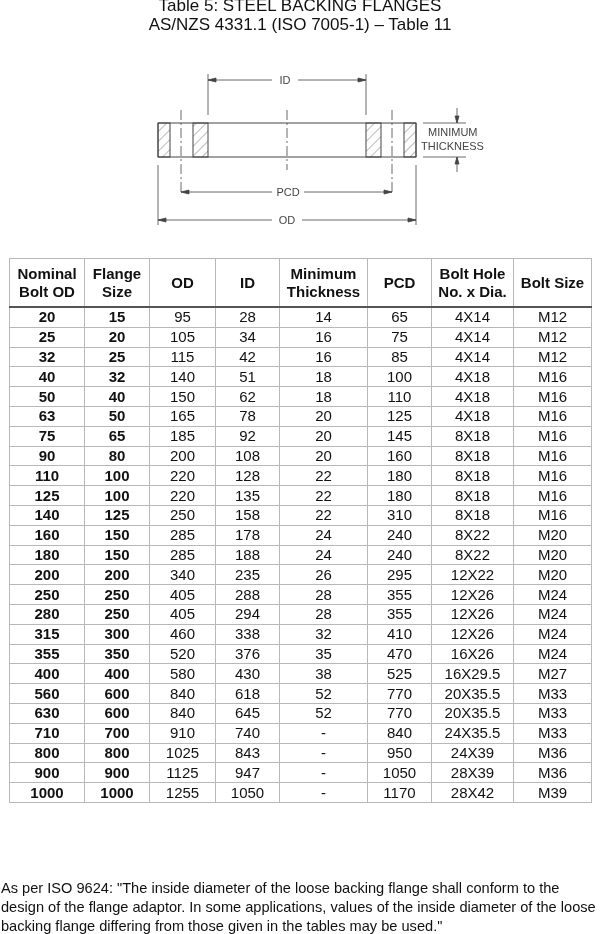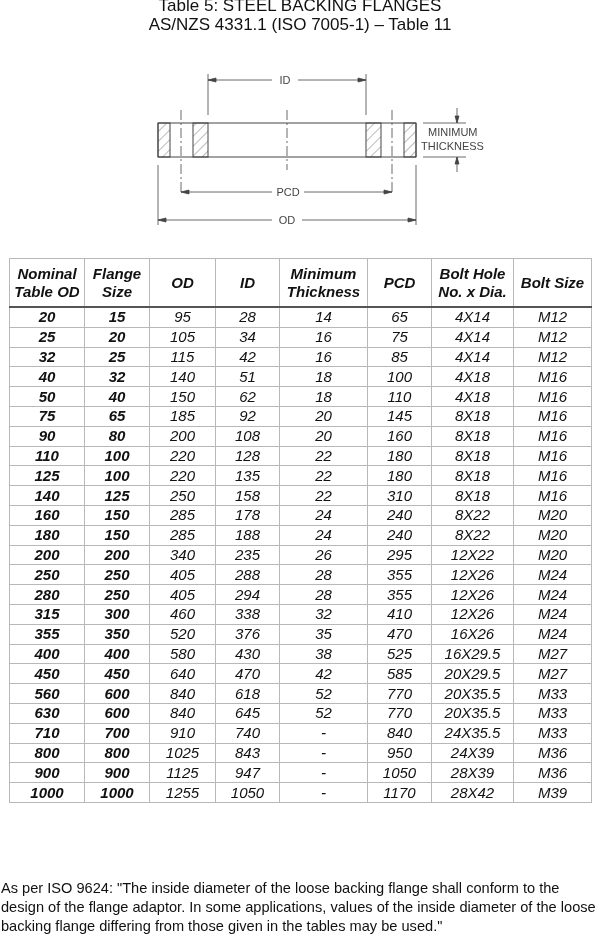--- a/index.html
+++ b/index.html
@@ -4,21 +4,21 @@
 <style>
   html, body { margin: 0; padding: 0; background: #ffffff; }
   body { width: 600px; height: 934px; position: relative; overflow: hidden;
          font-family: "Liberation Sans", sans-serif; color: #111; }
   .title { position: absolute; left: 0; width: 600px; text-align: center;
            font-size: 17px; line-height: 19px; color: #111; }
   .title .line { display: block; }
   #diagram { position: absolute; left: 140px; top: 60px; width: 360px; height: 180px; }
   #diagram text { font-family: "Liberation Sans", sans-serif; font-size: 11px; fill: #444; }
   table.spec { position: absolute; left: 9px; top: 258px; border-collapse: collapse;
-               width: 582px; table-layout: fixed; font-style: italic; }
+               width: 582px; table-layout: fixed; }
   table.spec th, table.spec td { border: 1px solid #b8b8b8; text-align: center;
                padding: 0; font-size: 15px; color: #111; }
   table.spec th { font-weight: bold; height: 47px; line-height: 18px; font-size: 15px; }
   table.spec thead tr th { border-bottom: 2px solid #555; }
   table.spec td { height: 18.8px; line-height: 18px; }
   table.spec td.b { font-weight: bold; }
   .note { position: absolute; left: 1px; top: 879px; width: 598px; font-size: 14.6px;
           line-height: 19px; color: #111; }
 </style>
 </head>
@@ -100,21 +100,21 @@
       <col style="width:65px">
       <col style="width:66px">
       <col style="width:64px">
     <col style="width:88px">
       <col style="width:64px">
       <col style="width:82px">
       <col style="width:78px">
   </colgroup>
   <thead>
     <tr id="hdr">
-        <th><span>Nominal</span><br><span>Table OD</span></th>
+        <th><span>Nominal</span><br><span>Bolt OD</span></th>
         <th><span>Flange</span><br><span>Size</span></th>
         <th><span>OD</span></th>
         <th><span>ID</span></th>
         <th><span>Minimum</span><br><span>Thickness</span></th>
         <th><span>PCD</span></th>
         <th><span>Bolt Hole</span><br><span>No. x Dia.</span></th>
         <th><span>Bolt Size</span></th>
       </tr>
   </thead>
   <tbody id="tbody">
@@ -162,20 +162,30 @@
         <td class="b">50</td>
         <td class="b">40</td>
         <td>150</td>
         <td>62</td>
         <td>18</td>
         <td>110</td>
         <td>4X18</td>
         <td>M16</td>
       </tr>
       <tr>
+        <td class="b">63</td>
+        <td class="b">50</td>
+        <td>165</td>
+        <td>78</td>
+        <td>20</td>
+        <td>125</td>
+        <td>4X18</td>
+        <td>M16</td>
+      </tr>
+      <tr>
         <td class="b">75</td>
         <td class="b">65</td>
         <td>185</td>
         <td>92</td>
         <td>20</td>
         <td>145</td>
         <td>8X18</td>
         <td>M16</td>
       </tr>
       <tr>
@@ -292,30 +302,20 @@
         <td class="b">400</td>
         <td class="b">400</td>
         <td>580</td>
         <td>430</td>
         <td>38</td>
         <td>525</td>
         <td>16X29.5</td>
         <td>M27</td>
       </tr>
       <tr>
-        <td class="b">450</td>
-        <td class="b">450</td>
-        <td>640</td>
-        <td>470</td>
-        <td>42</td>
-        <td>585</td>
-        <td>20X29.5</td>
-        <td>M27</td>
-      </tr>
-      <tr>
         <td class="b">560</td>
         <td class="b">600</td>
         <td>840</td>
         <td>618</td>
         <td>52</td>
         <td>770</td>
         <td>20X35.5</td>
         <td>M33</td>
       </tr>
       <tr>

